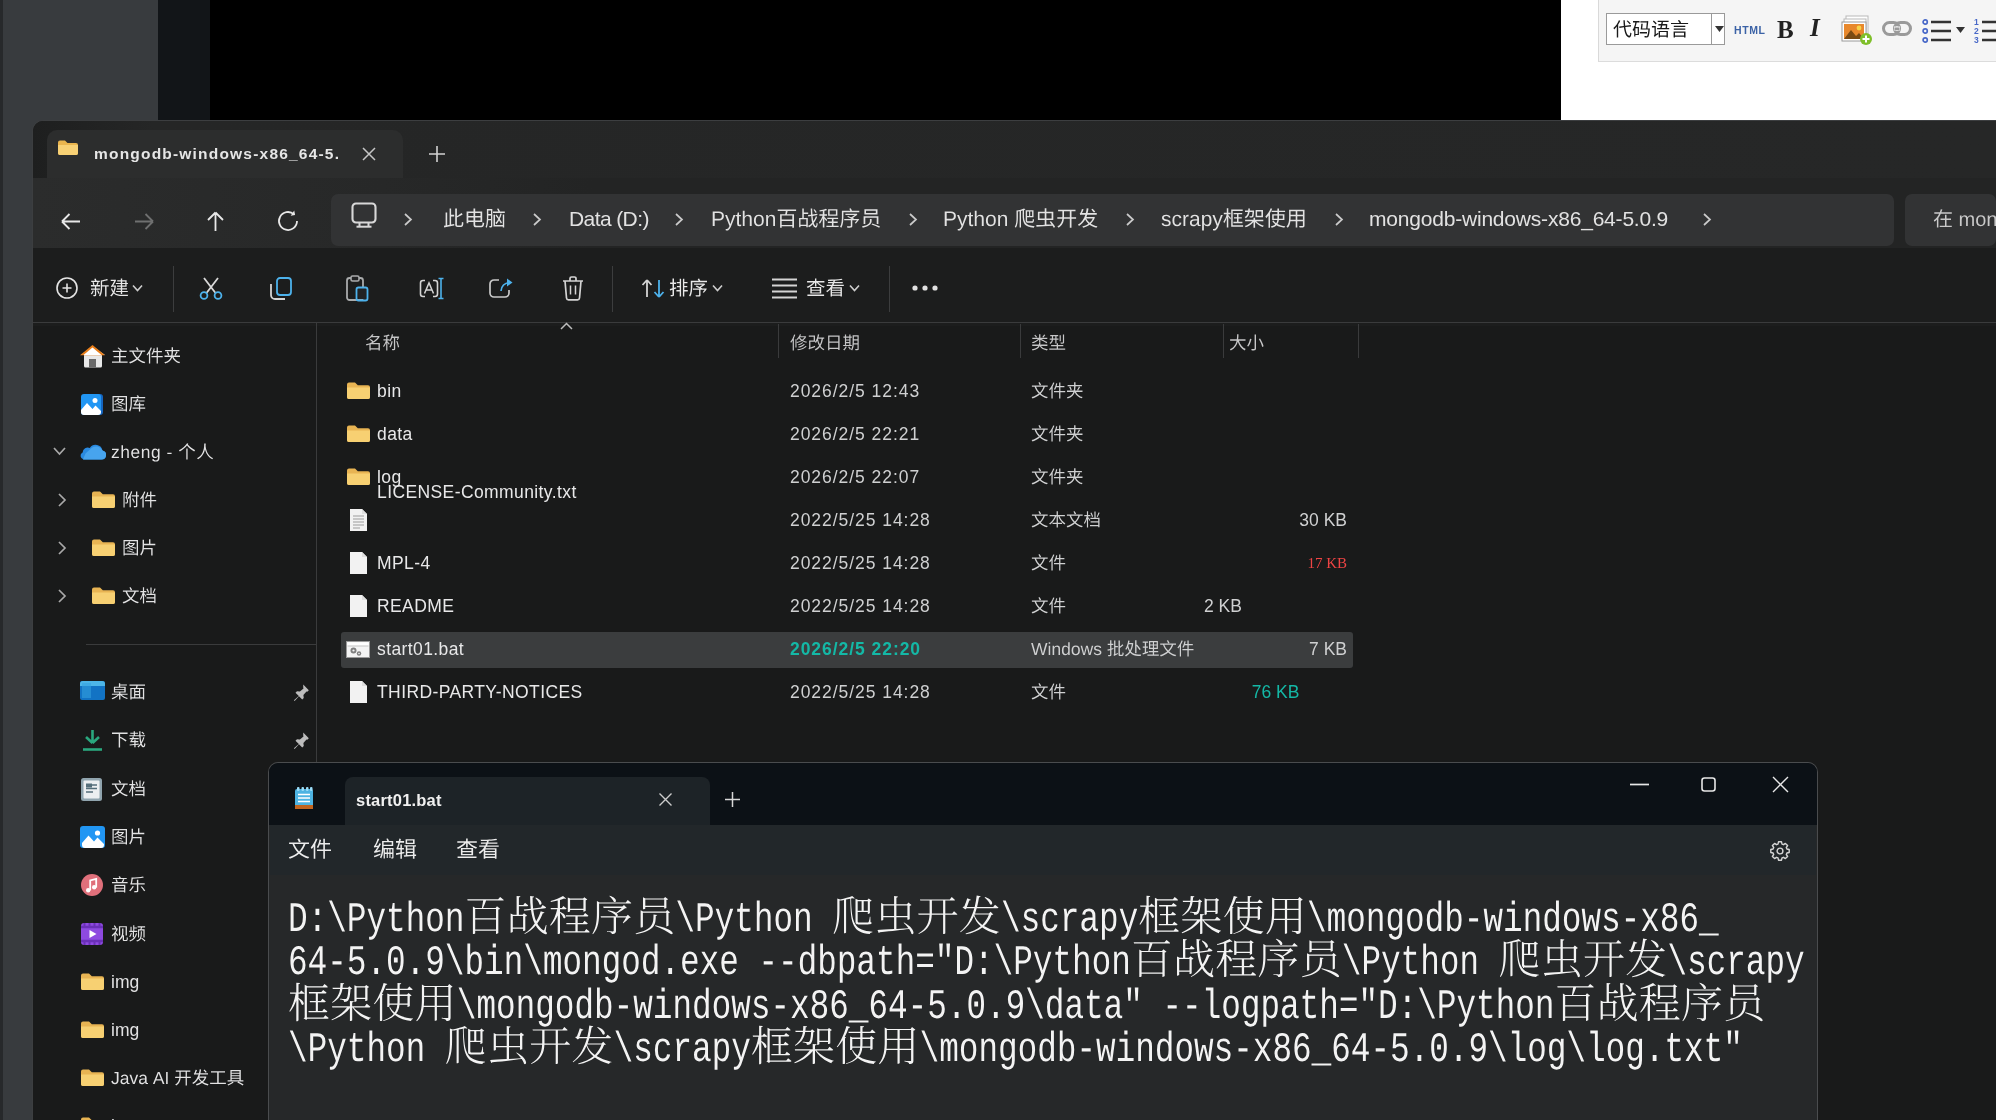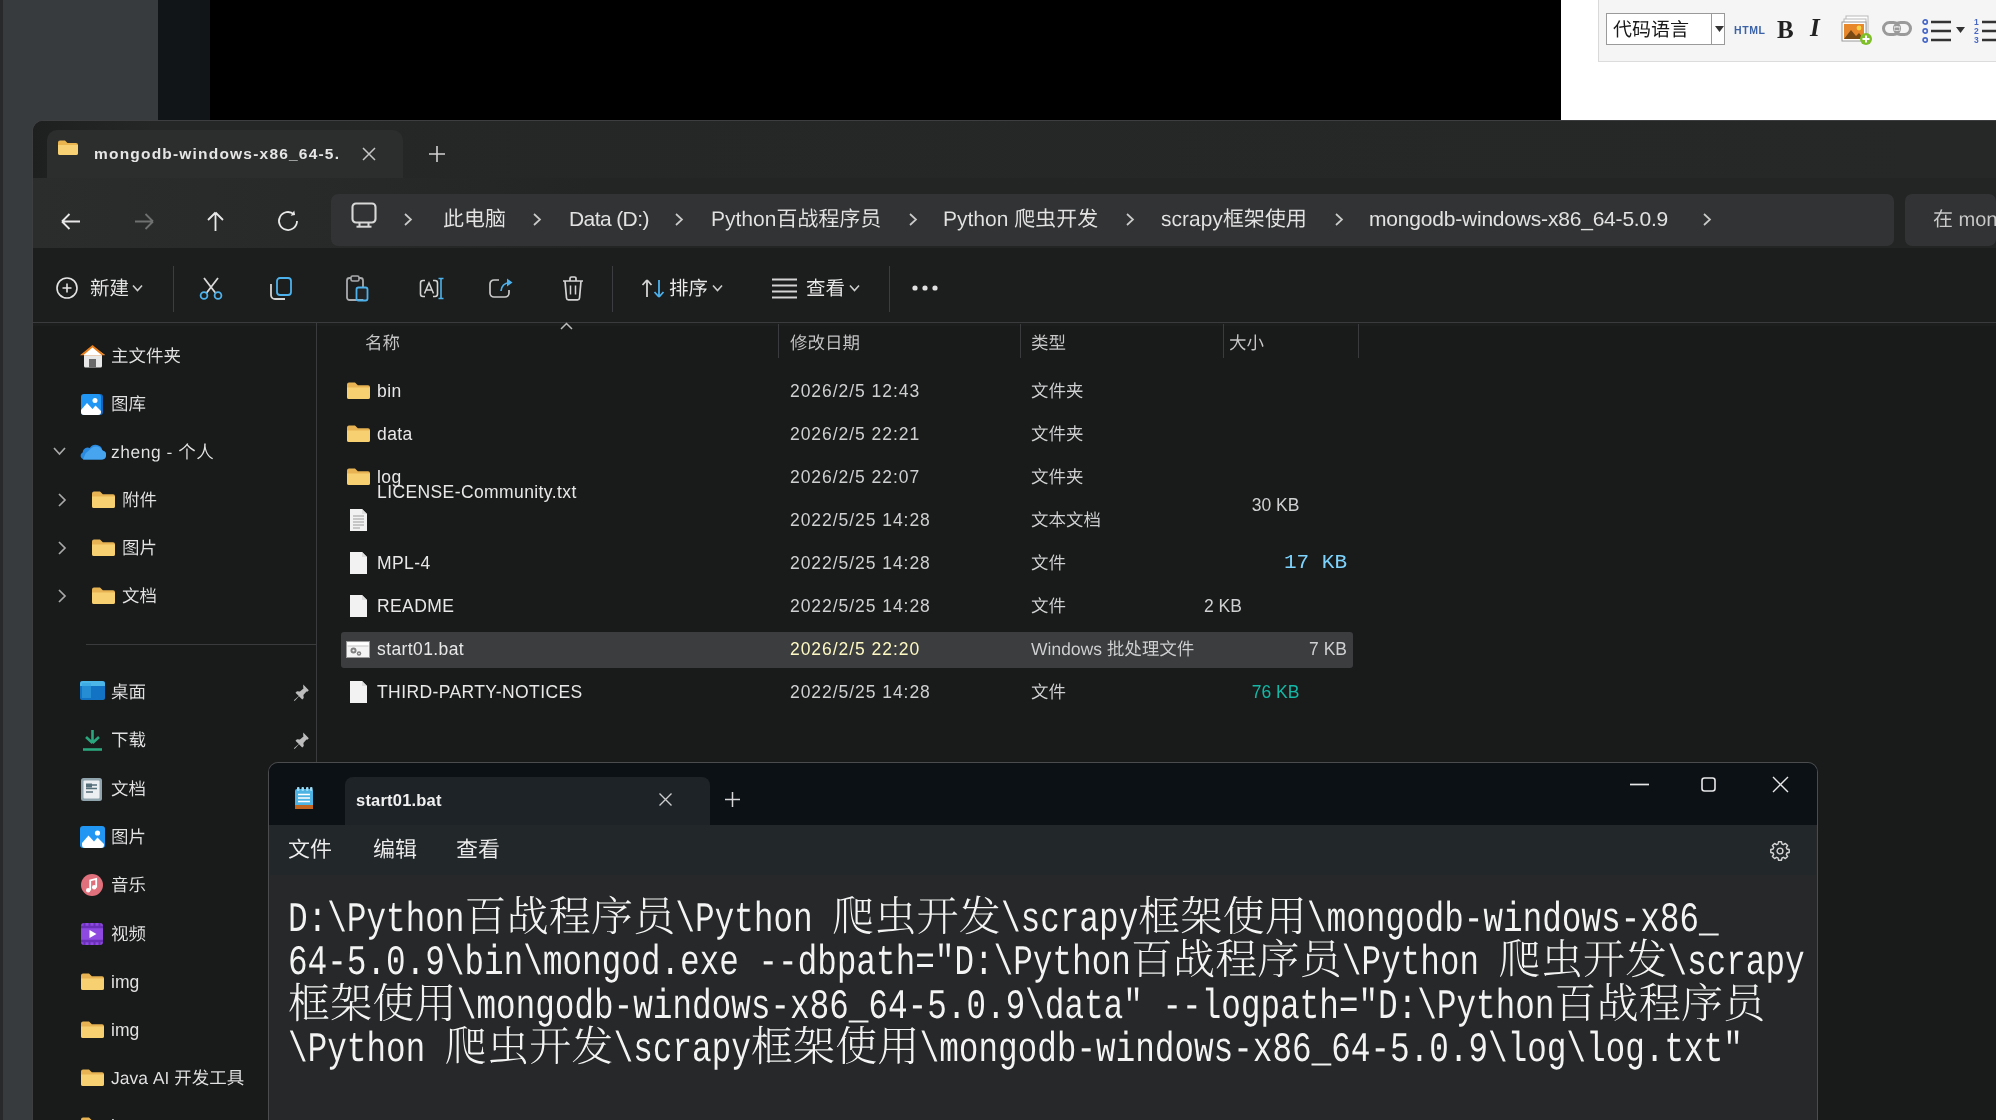--- a/index.html
+++ b/index.html
@@ -392,31 +392,31 @@
 <svg class="t" style="left:349px;top:508px" width="19" height="24" viewBox="0 0 19 24">
     <path d="M1 1h12l5 5v17H1z" fill="#f2f2f2"></path>
     <path d="M13 1l5 5h-5z" fill="#dedede"></path>
     <path d="M4 8h11M4 11h11M4 14h11M4 17h11M4 20h7" stroke="#9b9b9b" stroke-width="1.1"></path>
   </svg>
 <div style="position:absolute;left:377px;top:478px;height:28px;line-height:28px;font-family:'Liberation Sans',sans-serif;font-size:17.5px;font-weight:400;color:#e8e8e9;letter-spacing:0.4px;white-space:pre">LICENSE-Community.txt</div>
 <div style="position:absolute;left:790px;top:506px;height:28px;line-height:28px;font-family:'Liberation Sans',sans-serif;font-size:17.5px;font-weight:400;color:#cfd0d1;letter-spacing:0.95px;white-space:pre">2022/5/25 14:28</div>
 <svg class="t" style="left:1031px;top:508px" width="72" height="24" viewBox="0 0 72 24">
     <path fill="#cfd0d1" d="M7.4 3.6C7.9 4.5 8.5 5.6 8.7 6.3L10.2 5.9C9.9 5.2 9.3 4 8.8 3.2ZM0.9 6.4V7.7H3.6C4.6 10.3 6 12.6 7.8 14.5C5.9 16.1 3.5 17.3 0.6 18.1C0.9 18.4 1.3 19.1 1.5 19.4C4.4 18.4 6.8 17.2 8.8 15.4C10.8 17.2 13.1 18.5 16 19.3C16.2 18.9 16.6 18.4 16.9 18.1C14.1 17.4 11.7 16.1 9.8 14.5C11.6 12.7 12.9 10.4 13.9 7.7H16.7V6.4ZM8.8 13.6C7.2 11.9 5.9 9.9 5 7.7H12.4C11.6 10 10.4 12 8.8 13.6ZM25.6 3.3V7H18.6V8.3H23.9C22.6 11.3 20.5 14.1 18.1 15.6C18.5 15.8 18.9 16.3 19.1 16.6C21.6 14.9 23.9 11.8 25.3 8.3H25.6V14.8H21.5V16.1H25.6V19.4H26.9V16.1H31V14.8H26.9V8.3H27.2C28.5 11.8 30.8 14.9 33.4 16.6C33.6 16.2 34.1 15.7 34.4 15.4C32 14 29.8 11.3 28.5 8.3H33.9V7H26.9V3.3ZM42.4 3.6C42.9 4.5 43.5 5.6 43.7 6.3L45.1 5.9C44.9 5.2 44.3 4 43.8 3.2ZM35.9 6.4V7.7H38.6C39.6 10.3 41 12.6 42.8 14.5C40.9 16.1 38.5 17.3 35.6 18.1C35.9 18.4 36.3 19.1 36.5 19.4C39.4 18.4 41.8 17.2 43.8 15.4C45.8 17.2 48.1 18.5 51 19.3C51.2 18.9 51.6 18.4 51.9 18.1C49.1 17.4 46.7 16.1 44.8 14.5C46.6 12.7 47.9 10.4 48.9 7.7H51.7V6.4ZM43.8 13.6C42.2 11.9 40.9 9.9 40 7.7H47.4C46.6 10 45.4 12 43.8 13.6ZM67.4 4.4C67 5.7 66.3 7.6 65.7 8.7L66.7 9C67.3 7.9 68.1 6.2 68.7 4.8ZM59.4 4.9C60 6.1 60.7 7.8 61 8.9L62.1 8.4C61.8 7.4 61.1 5.7 60.5 4.5ZM55.9 3.3V7H53.3V8.3H55.7C55.1 10.7 54 13.4 53 14.9C53.2 15.2 53.5 15.8 53.6 16.1C54.5 14.9 55.3 13 55.9 11V19.4H57.1V10.6C57.7 11.5 58.3 12.5 58.6 13.1L59.4 12.1C59.1 11.6 57.6 9.6 57.1 9V8.3H59.3V7H57.1V3.3ZM59 16.9V18.2H67.2V19.2H68.5V9.8H64.6V3.4H63.4V9.8H59.4V11H67.2V13.3H59.6V14.5H67.2V16.9Z"></path>
   </svg>
-<div style="position:absolute;left:1204px;top:491px;height:28px;line-height:28px;font-family:'Liberation Sans',sans-serif;font-size:17.5px;font-weight:400;color:#cfd0d1;width:143px;text-align:center;white-space:pre">30 KB</div>
+<div style="position:absolute;left:1204px;top:506px;height:28px;line-height:28px;font-family:'Liberation Sans',sans-serif;font-size:17.5px;font-weight:400;color:#cfd0d1;width:143px;text-align:right;white-space:pre">30 KB</div>
 <svg class="t" style="left:349px;top:551px" width="19" height="24" viewBox="0 0 19 24">
     <path d="M1 1h12l5 5v17H1z" fill="#f2f2f2"></path>
     <path d="M13 1l5 5h-5z" fill="#dedede"></path>
   </svg>
 <div style="position:absolute;left:377px;top:549px;height:28px;line-height:28px;font-family:'Liberation Sans',sans-serif;font-size:17.5px;font-weight:400;color:#e8e8e9;letter-spacing:0.4px;white-space:pre">MPL-4</div>
 <div style="position:absolute;left:790px;top:549px;height:28px;line-height:28px;font-family:'Liberation Sans',sans-serif;font-size:17.5px;font-weight:400;color:#cfd0d1;letter-spacing:0.95px;white-space:pre">2022/5/25 14:28</div>
 <svg class="t" style="left:1031px;top:551px" width="37" height="24" viewBox="0 0 37 24">
     <path fill="#cfd0d1" d="M7.4 3.6C7.9 4.5 8.5 5.6 8.7 6.3L10.2 5.9C9.9 5.2 9.3 4 8.8 3.2ZM0.9 6.4V7.7H3.6C4.6 10.3 6 12.6 7.8 14.5C5.9 16.1 3.5 17.3 0.6 18.1C0.9 18.4 1.3 19.1 1.5 19.4C4.4 18.4 6.8 17.2 8.8 15.4C10.8 17.2 13.1 18.5 16 19.3C16.2 18.9 16.6 18.4 16.9 18.1C14.1 17.4 11.7 16.1 9.8 14.5C11.6 12.7 12.9 10.4 13.9 7.7H16.7V6.4ZM8.8 13.6C7.2 11.9 5.9 9.9 5 7.7H12.4C11.6 10 10.4 12 8.8 13.6ZM23 12V13.3H28.1V19.4H29.4V13.3H34.2V12H29.4V8.2H33.4V6.9H29.4V3.5H28.1V6.9H25.7C26 6.1 26.1 5.3 26.3 4.4L25.1 4.2C24.7 6.5 23.9 8.7 22.9 10.2C23.2 10.3 23.8 10.6 24 10.8C24.5 10.1 24.9 9.2 25.3 8.2H28.1V12ZM22.2 3.4C21.2 6 19.7 8.6 18.1 10.4C18.3 10.6 18.7 11.3 18.8 11.6C19.4 11.1 19.9 10.4 20.4 9.6V19.4H21.7V7.6C22.3 6.3 22.9 5 23.4 3.7Z"></path>
   </svg>
-<div style="position:absolute;left:1204px;top:549px;height:28px;line-height:28px;font-family:Liberation Mono, monospace;font-size:21px;font-weight:400;color:#7dd3fc;width:143px;text-align:right;white-space:pre">17 KB</div>
+<div style="position:absolute;left:1204px;top:549px;height:28px;line-height:28px;font-family:Liberation Serif, serif;font-size:15px;font-weight:400;color:#ef4444;width:143px;text-align:right;white-space:pre">17 KB</div>
 <svg class="t" style="left:349px;top:594px" width="19" height="24" viewBox="0 0 19 24">
     <path d="M1 1h12l5 5v17H1z" fill="#f2f2f2"></path>
     <path d="M13 1l5 5h-5z" fill="#dedede"></path>
   </svg>
 <div style="position:absolute;left:377px;top:592px;height:28px;line-height:28px;font-family:'Liberation Sans',sans-serif;font-size:17.5px;font-weight:400;color:#e8e8e9;letter-spacing:0.4px;white-space:pre">README</div>
 <div style="position:absolute;left:790px;top:592px;height:28px;line-height:28px;font-family:'Liberation Sans',sans-serif;font-size:17.5px;font-weight:400;color:#cfd0d1;letter-spacing:0.95px;white-space:pre">2022/5/25 14:28</div>
 <svg class="t" style="left:1031px;top:594px" width="37" height="24" viewBox="0 0 37 24">
     <path fill="#cfd0d1" d="M7.4 3.6C7.9 4.5 8.5 5.6 8.7 6.3L10.2 5.9C9.9 5.2 9.3 4 8.8 3.2ZM0.9 6.4V7.7H3.6C4.6 10.3 6 12.6 7.8 14.5C5.9 16.1 3.5 17.3 0.6 18.1C0.9 18.4 1.3 19.1 1.5 19.4C4.4 18.4 6.8 17.2 8.8 15.4C10.8 17.2 13.1 18.5 16 19.3C16.2 18.9 16.6 18.4 16.9 18.1C14.1 17.4 11.7 16.1 9.8 14.5C11.6 12.7 12.9 10.4 13.9 7.7H16.7V6.4ZM8.8 13.6C7.2 11.9 5.9 9.9 5 7.7H12.4C11.6 10 10.4 12 8.8 13.6ZM23 12V13.3H28.1V19.4H29.4V13.3H34.2V12H29.4V8.2H33.4V6.9H29.4V3.5H28.1V6.9H25.7C26 6.1 26.1 5.3 26.3 4.4L25.1 4.2C24.7 6.5 23.9 8.7 22.9 10.2C23.2 10.3 23.8 10.6 24 10.8C24.5 10.1 24.9 9.2 25.3 8.2H28.1V12ZM22.2 3.4C21.2 6 19.7 8.6 18.1 10.4C18.3 10.6 18.7 11.3 18.8 11.6C19.4 11.1 19.9 10.4 20.4 9.6V19.4H21.7V7.6C22.3 6.3 22.9 5 23.4 3.7Z"></path>
   </svg>
 <div style="position:absolute;left:1204px;top:592px;height:28px;line-height:28px;font-family:'Liberation Sans',sans-serif;font-size:17.5px;font-weight:400;color:#cfd0d1;width:143px;text-align:left;white-space:pre">2 KB</div>
@@ -425,21 +425,21 @@
     <rect x="1.5" y="1.5" width="21" height="3" fill="#fff"></rect>
     <path d="M1.5 5h21" stroke="#b9b9b9" stroke-width="0.8"></path>
     <g fill="#7f7f7f">
       <circle cx="7.5" cy="9.5" r="3"></circle>
       <circle cx="13" cy="12.5" r="2.2"></circle>
     </g>
     <circle cx="7.5" cy="9.5" r="1.1" fill="#f4f4f4"></circle>
     <circle cx="13" cy="12.5" r="0.8" fill="#f4f4f4"></circle>
   </svg>
 <div style="position:absolute;left:377px;top:635px;height:28px;line-height:28px;font-family:'Liberation Sans',sans-serif;font-size:17.5px;font-weight:400;color:#e8e8e9;letter-spacing:0.4px;white-space:pre">start01.bat</div>
-<div style="position:absolute;left:790px;top:635px;height:28px;line-height:28px;font-family:'Liberation Sans',sans-serif;font-size:17.5px;font-weight:400;color:#fef9c3;letter-spacing:0.95px;white-space:pre">2026/2/5 22:20</div>
+<div style="position:absolute;left:790px;top:635px;height:28px;line-height:28px;font-family:'Liberation Sans',sans-serif;font-size:17.5px;font-weight:700;color:#14b8a6;letter-spacing:0.95px;white-space:pre">2026/2/5 22:20</div>
 <svg class="t" style="left:1031px;top:637px" width="165" height="24" viewBox="0 0 165 24">
     <path fill="#cfd0d1" d="M12.9 18H11L8.9 10.4Q8.7 9.6 8.3 7.8Q8.1 8.8 7.9 9.4Q7.8 10.1 5.6 18H3.6L0.1 6H1.8L3.9 13.6Q4.3 15 4.6 16.6Q4.9 15.6 5.1 14.5Q5.4 13.4 7.5 6H9.1L11.2 13.5Q11.6 15.3 11.9 16.6L12 16.3Q12.2 15.3 12.4 14.7Q12.5 14 14.8 6H16.5ZM17.7 6.8V5.3H19.2V6.8ZM17.7 18V8.8H19.2V18ZM27.5 18V12.1Q27.5 11.2 27.3 10.7Q27.1 10.2 26.7 10Q26.3 9.8 25.5 9.8Q24.4 9.8 23.8 10.5Q23.2 11.3 23.2 12.6V18H21.6V10.7Q21.6 9.1 21.6 8.8H23Q23 8.8 23 9Q23 9.2 23.1 9.4Q23.1 9.7 23.1 10.3H23.1Q23.6 9.4 24.3 9Q25 8.6 26.1 8.6Q27.6 8.6 28.3 9.3Q29 10.1 29 11.8V18ZM37.2 16.5Q36.7 17.4 36 17.8Q35.3 18.2 34.3 18.2Q32.5 18.2 31.7 17Q30.9 15.8 30.9 13.4Q30.9 8.6 34.3 8.6Q35.3 8.6 36 9Q36.7 9.4 37.2 10.2H37.2L37.2 9.2V5.3H38.7V16.1Q38.7 17.5 38.7 18H37.3Q37.2 17.9 37.2 17.4Q37.2 16.9 37.2 16.5ZM32.5 13.4Q32.5 15.3 33 16.1Q33.5 17 34.7 17Q36 17 36.6 16.1Q37.2 15.2 37.2 13.3Q37.2 11.4 36.6 10.6Q36 9.7 34.7 9.7Q33.5 9.7 33 10.6Q32.5 11.4 32.5 13.4ZM48.9 13.4Q48.9 15.8 47.8 17Q46.7 18.2 44.7 18.2Q42.7 18.2 41.6 16.9Q40.6 15.7 40.6 13.4Q40.6 8.6 44.7 8.6Q46.9 8.6 47.9 9.7Q48.9 10.9 48.9 13.4ZM47.3 13.4Q47.3 11.5 46.7 10.6Q46.1 9.7 44.8 9.7Q43.4 9.7 42.8 10.6Q42.2 11.5 42.2 13.4Q42.2 15.2 42.8 16.1Q43.4 17 44.7 17Q46.1 17 46.7 16.1Q47.3 15.3 47.3 13.4ZM59.6 18H57.8L56.2 11.5L55.9 10Q55.8 10.4 55.7 11.1Q55.5 11.8 53.9 18H52.2L49.6 8.8H51.1L52.7 15Q52.7 15.2 53 16.7L53.2 16.1L55.1 8.8H56.8L58.4 15.1L58.8 16.7L59 15.5L60.8 8.8H62.3ZM70.4 15.4Q70.4 16.8 69.4 17.5Q68.4 18.2 66.6 18.2Q64.9 18.2 63.9 17.6Q63 17 62.7 15.8L64.1 15.6Q64.3 16.3 64.9 16.7Q65.5 17 66.6 17Q67.8 17 68.3 16.6Q68.9 16.3 68.9 15.6Q68.9 15 68.5 14.7Q68.1 14.3 67.3 14.1L66.2 13.8Q64.8 13.5 64.3 13.2Q63.7 12.8 63.4 12.4Q63.1 11.9 63.1 11.2Q63.1 9.9 64 9.3Q64.9 8.6 66.6 8.6Q68.2 8.6 69.1 9.1Q70 9.7 70.2 10.9L68.8 11Q68.7 10.4 68.1 10.1Q67.6 9.8 66.6 9.8Q65.6 9.8 65.1 10.1Q64.6 10.4 64.6 11Q64.6 11.4 64.8 11.7Q65 12 65.4 12.1Q65.8 12.3 67.1 12.6Q68.3 12.9 68.9 13.2Q69.4 13.5 69.7 13.8Q70 14.1 70.2 14.5Q70.4 14.9 70.4 15.4ZM79.1 3.3V6.8H76.7V8.1H79.1V11.9C78.1 12.1 77.2 12.4 76.4 12.6L76.8 13.8L79.1 13.2V17.7C79.1 18 79 18.1 78.7 18.1C78.5 18.1 77.7 18.1 76.9 18.1C77.1 18.4 77.3 18.9 77.3 19.3C78.5 19.3 79.2 19.2 79.7 19C80.2 18.8 80.4 18.5 80.4 17.7V12.8L82.5 12.1L82.4 10.9L80.4 11.5V8.1H82.3V6.8H80.4V3.3ZM83.1 19.1C83.4 18.8 83.9 18.6 87 17.1C86.9 16.9 86.8 16.3 86.8 16L84.4 16.9V10.2H86.9V9H84.4V3.5H83.1V16.7C83.1 17.4 82.7 17.8 82.5 17.9C82.7 18.2 83 18.8 83.1 19.1ZM91.4 7.3C90.7 8 89.8 8.9 88.9 9.6V3.6H87.5V16.9C87.5 18.5 87.9 19 89.2 19C89.4 19 90.8 19 91.1 19C92.3 19 92.6 18.1 92.7 15.8C92.3 15.7 91.8 15.5 91.5 15.2C91.4 17.2 91.3 17.7 91 17.7C90.7 17.7 89.6 17.7 89.4 17.7C88.9 17.7 88.9 17.6 88.9 16.9V11C90 10.2 91.3 9.2 92.4 8.2ZM100.8 7.3C100.5 9.8 99.9 11.8 99 13.4C98.3 12.2 97.7 10.7 97.3 8.8C97.4 8.3 97.6 7.8 97.8 7.3ZM97.2 3.4C96.7 6.8 95.6 10.1 94.3 11.9C94.6 12.1 95.1 12.5 95.3 12.7C95.8 12.1 96.2 11.3 96.6 10.5C97.1 12.2 97.6 13.5 98.3 14.6C97.2 16.3 95.7 17.6 93.9 18.4C94.3 18.6 94.8 19.1 95 19.4C96.6 18.6 98 17.4 99.2 15.8C101.3 18.3 104.1 18.9 107.1 18.9H109.7C109.8 18.5 110 17.8 110.2 17.5C109.6 17.5 107.7 17.5 107.2 17.5C104.5 17.5 101.9 17 99.9 14.6C101.1 12.5 101.9 9.8 102.3 6.3L101.4 6L101.2 6.1H98.1C98.3 5.3 98.4 4.5 98.6 3.7ZM104.1 3.3V16.2H105.5V8.9C106.7 10.3 108 11.9 108.6 13L109.8 12.3C109 11 107.3 9.1 106 7.6L105.5 7.9V3.3ZM119.2 8.5H121.9V10.8H119.2ZM123 8.5H125.7V10.8H123ZM119.2 5.3H121.9V7.5H119.2ZM123 5.3H125.7V7.5H123ZM116.4 17.6V18.8H127.8V17.6H123.1V15.2H127.2V14H123.1V11.9H126.9V4.1H118V11.9H121.8V14H117.8V15.2H121.8V17.6ZM111.5 16.2 111.8 17.6C113.3 17.1 115.4 16.4 117.2 15.8L117 14.5L115.1 15.1V10.8H116.9V9.5H115.1V5.7H117.1V4.5H111.7V5.7H113.8V9.5H111.8V10.8H113.8V15.5C112.9 15.8 112.1 16.1 111.5 16.2ZM135.8 3.6C136.3 4.5 136.8 5.6 137.1 6.3L138.5 5.9C138.3 5.2 137.6 4 137.1 3.2ZM129.2 6.4V7.7H132C133 10.3 134.4 12.6 136.2 14.5C134.3 16.1 131.9 17.3 129 18.1C129.2 18.4 129.7 19.1 129.8 19.4C132.7 18.4 135.2 17.2 137.1 15.4C139.1 17.2 141.5 18.5 144.4 19.3C144.6 18.9 145 18.4 145.3 18.1C142.5 17.4 140.1 16.1 138.2 14.5C139.9 12.7 141.3 10.4 142.3 7.7H145V6.4ZM137.2 13.6C135.5 11.9 134.2 9.9 133.3 7.7H140.8C139.9 10 138.7 12 137.2 13.6ZM151.4 12V13.3H156.4V19.4H157.7V13.3H162.5V12H157.7V8.2H161.8V6.9H157.7V3.5H156.4V6.9H154.1C154.3 6.1 154.5 5.3 154.7 4.4L153.4 4.2C153 6.5 152.3 8.7 151.3 10.2C151.6 10.3 152.1 10.6 152.4 10.8C152.9 10.1 153.3 9.2 153.7 8.2H156.4V12ZM150.5 3.4C149.6 6 148.1 8.6 146.4 10.4C146.6 10.6 147 11.3 147.2 11.6C147.7 11.1 148.3 10.4 148.8 9.6V19.4H150V7.6C150.7 6.3 151.3 5 151.8 3.7Z"></path>
   </svg>
 <div style="position:absolute;left:1204px;top:635px;height:28px;line-height:28px;font-family:'Liberation Sans',sans-serif;font-size:17.5px;font-weight:400;color:#cfd0d1;width:143px;text-align:right;white-space:pre">7 KB</div>
 <svg class="t" style="left:349px;top:680px" width="19" height="24" viewBox="0 0 19 24">
     <path d="M1 1h12l5 5v17H1z" fill="#f2f2f2"></path>
     <path d="M13 1l5 5h-5z" fill="#dedede"></path>
   </svg>
 <div style="position:absolute;left:377px;top:678px;height:28px;line-height:28px;font-family:'Liberation Sans',sans-serif;font-size:17.5px;font-weight:400;color:#e8e8e9;letter-spacing:0.4px;white-space:pre">THIRD-PARTY-NOTICES</div>
 <div style="position:absolute;left:790px;top:678px;height:28px;line-height:28px;font-family:'Liberation Sans',sans-serif;font-size:17.5px;font-weight:400;color:#cfd0d1;letter-spacing:0.95px;white-space:pre">2022/5/25 14:28</div>

